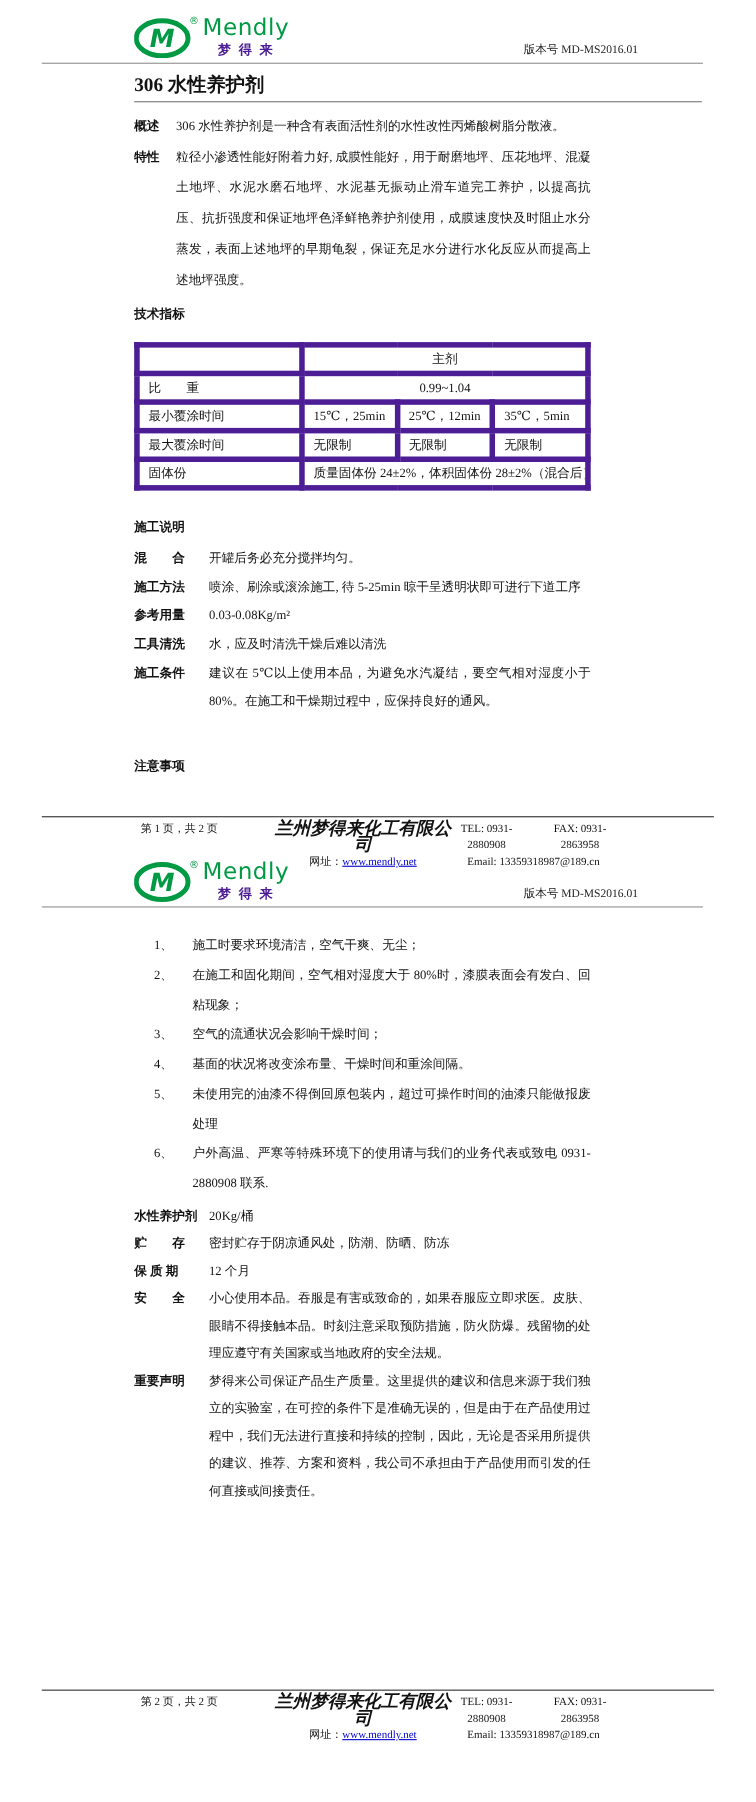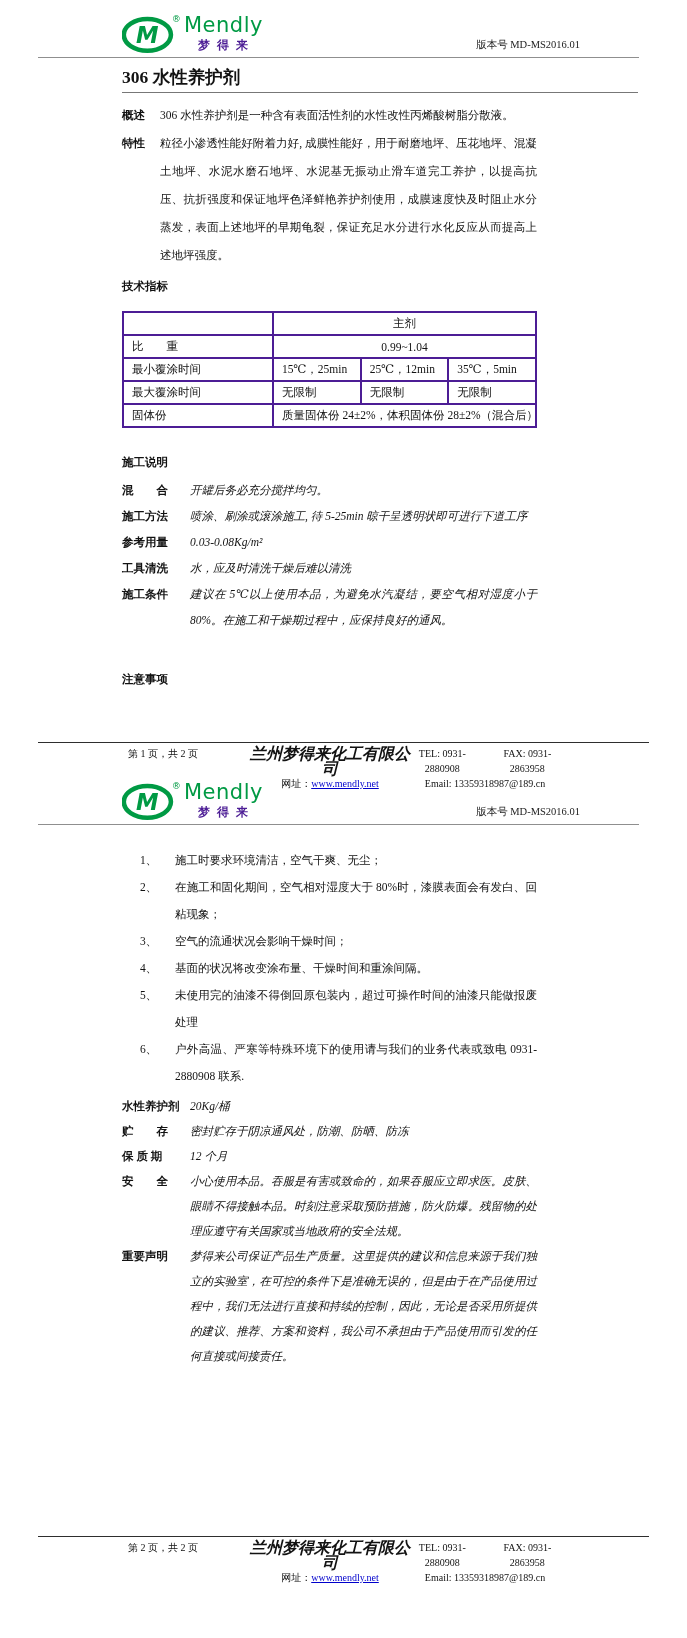--- a/index.html
+++ b/index.html
@@ -35,29 +35,29 @@
   .kv { display: flex; margin-left: 122px; width: 415px; line-height: 28px; }
   .kv .k { width: 38px; flex: 0 0 38px; font-weight: bold; }
   .kv .v { flex: 1; text-align: justify; }
   .mt8 { margin-top: 8px; justify-content: flex-end; }
 
   .sec { margin-left: 122px; font-weight: bold; line-height: 17px; }
 
   
   table.spec { border-collapse: collapse; margin: 16px 0 0 122px; width: 415px;
                font-size: 11.5px; table-layout: fixed; }
-  table.spec td { border: 2px solid #4c1d95; padding: 3px 8px; height: 22px;
+  table.spec td { border: 5px solid #4c1d95; padding: 3px 8px; height: 22px;
                   overflow: hidden; white-space: nowrap; }
   table.spec td.c0 { width: 150px; }
   table.spec td.ctr { text-align: center; }
 
   
   .entry { display: flex; margin-left: 122px; width: 415px; line-height: 26px; }
   .entry .k { width: 68px; flex: 0 0 68px; font-weight: bold; }
-  .entry .v { flex: 1; text-align: justify; font-style: italic; }
+  .entry .v { flex: 1; text-align: justify; }
   .p2 .entry { line-height: 25px; }
 
   
   .li { display: flex; margin-left: 140px; width: 397px; line-height: 27px; }
   .li .num { width: 35px; flex: 0 0 35px; }
   .li .v { flex: 1; text-align: justify; }
 
   
   .footer { position: absolute; left: 0; width: 556px; }
   #page1 .footer { top: 742px; }

